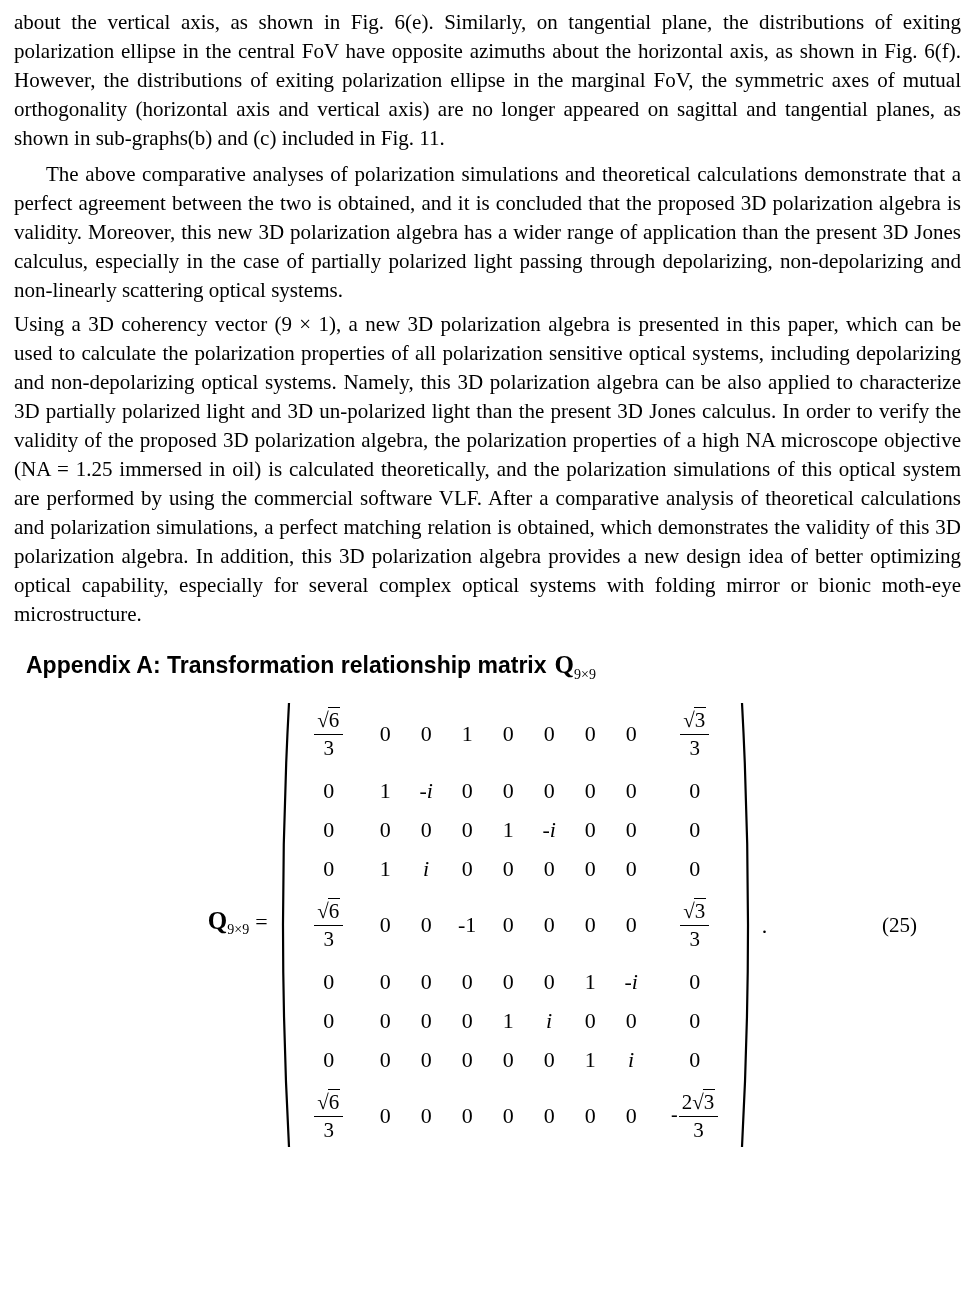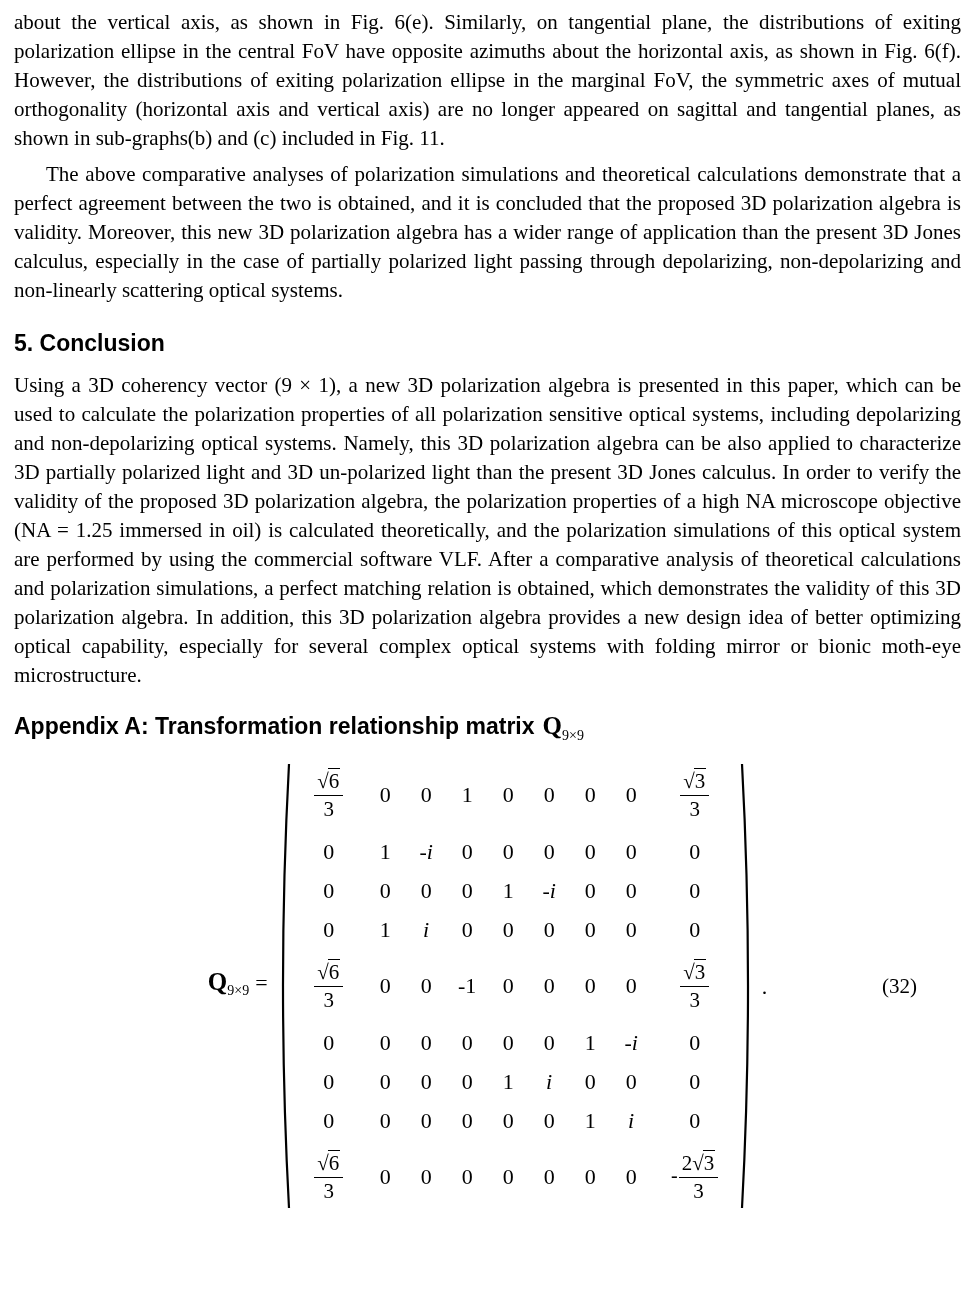--- a/index.html
+++ b/index.html
@@ -29,21 +29,21 @@
     margin-top: 7px;
   }
   h2.section-heading {
     font-family: "Liberation Sans", sans-serif;
     font-weight: bold;
     font-size: 23px;
     line-height: 28px;
     margin: 24px 0 14px 0;
   }
   h2.appendix-heading {
-    margin: 22px 0 8px 0;
+    margin: 22px 0 8px 12px;
   }
   .math-q {
     font-family: "Liberation Serif", serif;
     font-weight: bold;
     font-size: 25px;
     margin-left: 8px;
   }
   .math-q sub, .q-sub {
     font-family: "Liberation Serif", serif;
     font-weight: normal;
@@ -122,21 +122,20 @@
 </style>
 </head>
 <body>
 
 <div class="page">
 
   <p class="body-text">about the vertical axis, as shown in Fig. 6(e). Similarly, on tangential plane, the distributions of exiting polarization ellipse in the central FoV have opposite azimuths about the horizontal axis, as shown in Fig. 6(f). However, the distributions of exiting polarization ellipse in the marginal FoV, the symmetric axes of mutual orthogonality (horizontal axis and vertical axis) are no longer appeared on sagittal and tangential planes, as shown in sub-graphs(b) and (c) included in Fig. 11.</p>
 
   <p class="body-text indent">The above comparative analyses of polarization simulations and theoretical calculations demonstrate that a perfect agreement between the two is obtained, and it is concluded that the proposed 3D polarization algebra is validity. Moreover, this new 3D polarization algebra has a wider range of application than the present 3D Jones calculus, especially in the case of partially polarized light passing through depolarizing, non-depolarizing and non-linearly scattering optical systems.</p>
 
-  <h2 class="section-heading">5. Conclusion</h2>
 
   <p class="body-text">Using a 3D coherency vector (9 × 1), a new 3D polarization algebra is presented in this paper, which can be used to calculate the polarization properties of all polarization sensitive optical systems, including depolarizing and non-depolarizing optical systems. Namely, this 3D polarization algebra can be also applied to characterize 3D partially polarized light and 3D un-polarized light than the present 3D Jones calculus. In order to verify the validity of the proposed 3D polarization algebra, the polarization properties of a high NA microscope objective (NA = 1.25 immersed in oil) is calculated theoretically, and the polarization simulations of this optical system are performed by using the commercial software VLF. After a comparative analysis of theoretical calculations and polarization simulations, a perfect matching relation is obtained, which demonstrates the validity of this 3D polarization algebra. In addition, this 3D polarization algebra provides a new design idea of better optimizing optical capability, especially for several complex optical systems with folding mirror or bionic moth-eye microstructure.</p>
 
   <h2 class="section-heading appendix-heading">
     <span>Appendix A: Transformation relationship matrix</span><span class="math-q"><span>Q</span><sub>9×9</sub></span>
   </h2>
 
   <div class="equation">
     <span class="eq-lhs">
       <span class="q-bold">Q</span><sub class="q-sub">9×9</sub><span class="eq-equals">=</span>
@@ -247,16 +246,16 @@
             <span class="den">3</span>
           </span></div>
       </div>
 
     <svg class="paren-svg" width="15" height="452" viewBox="0 0 15 452">
       <path d="M2,4 Q14,226 2,448" fill="none" stroke="#000" stroke-width="2.2"></path>
     </svg>
 
     <span class="eq-period">.</span>
 
-    <span class="eq-label">(32)</span>
+    <span class="eq-label">(25)</span>
   </div>
 
 </div>
 
 </body></html>

